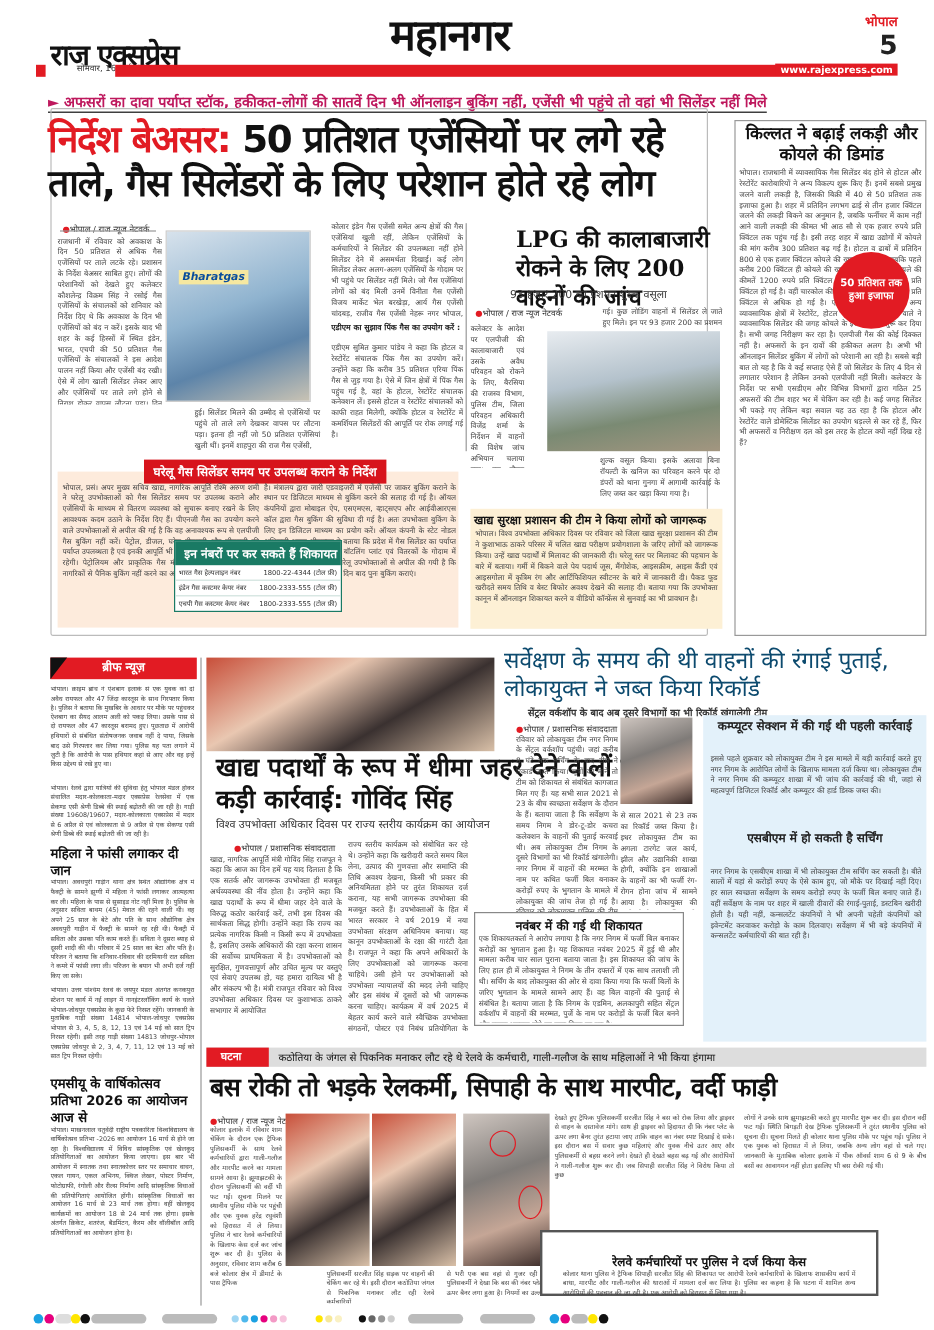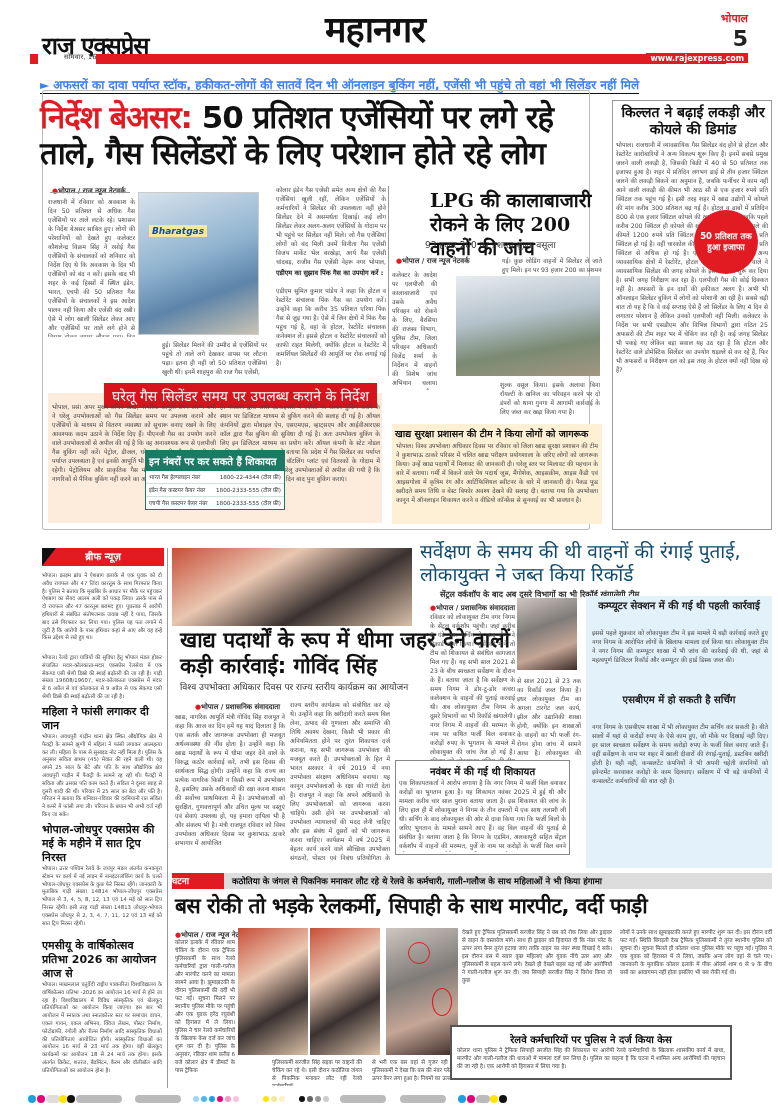--- a/index.html
+++ b/index.html
@@ -7,57 +7,57 @@
 .abs{position:absolute}
 .red{color:#e21b23}
 .masthead-brand{left:42px;top:28px;font-size:24px;font-weight:bold;color:#111;letter-spacing:-1px}
 .masthead-date{left:64px;top:52px;font-size:7px;color:#333}
 .masthead-title{left:325px;top:4px;font-size:36px;font-weight:bold;color:#111;letter-spacing:-1px}
 .edition{right:30px;top:10px;font-size:11px;color:#e21b23;font-weight:bold}
 .pageno{right:30px;top:26px;font-size:22px;font-weight:bold}
 .redbar{left:96px;top:54px;width:630px;height:10px;background:#e21b23}
 .redbar-small{left:30px;top:54px;width:8px;height:10px;background:#e21b23}
 .website{right:30px;top:53px;font-size:8px;color:#fff;font-weight:bold;background:#e21b23;padding:1px 4px;height:10px;line-height:9px}
-.kicker{left:40px;top:76px;font-size:12px;color:#3b82f6;font-weight:bold;border-bottom:1px solid #111}
+.kicker{left:40px;top:76px;font-size:12px;color:#be185d;font-weight:bold;border-bottom:1px solid #111}
 .kicker-arrow{display:inline-block;margin-right:4px}
 .framebox{left:42px;top:90px;width:548px;height:440px;border:1px solid #bbb;border-radius:2px}
 .main-head{left:40px;top:99px;width:530px;font-size:31px;line-height:36px;font-weight:bold;color:#111;letter-spacing:-1px}
 .main-head .red{color:#e21b23}
-.byline{font-size:7px;color:#333;font-weight:bold}
+.byline{font-size:7px;color:#333;font-weight:normal}
 .byline::before{content:"\25CF ";color:#e21b23}
 .text{font-size:6.2px;line-height:9px;color:#444;text-align:justify}
 .photo{background:linear-gradient(160deg,#d7e2ec,#8fb3cf 45%,#5d84a9 70%,#c9c3b4);border:1px solid #ccc}
 .photo2{background:linear-gradient(170deg,#e8ecf0,#b4c2cc 40%,#7a8a73 70%,#a39680)}
 .photo3{background:linear-gradient(150deg,#c84f3a,#e9c7b1 35%,#3a3130 65%,#d9c0a8)}
 .photo4{background:linear-gradient(160deg,#cfc6c0,#7f7b78 40%,#c5a696 70%,#3a2b28)}
 .lpg-head{left:430px;top:188px;width:170px;font-size:19px;line-height:24px;font-weight:bold;color:#111}
 .lpg-sub{left:425px;top:238px;font-size:9px;color:#333}
 .sidebox{left:612px;top:100px;width:160px;height:430px;border:1px solid #999;background:#fff}
 .sidebox-head{left:620px;top:104px;width:146px;text-align:center;font-size:14px;line-height:17px;font-weight:bold;color:#111}
 .badge{left:694px;top:210px;width:64px;height:64px;border-radius:50%;background:#e21b23;color:#fff;font-size:8.5px;font-weight:bold;text-align:center;display:flex;align-items:center;justify-content:center;line-height:11px;padding:4px}
-.redbox-title{left:104px;top:383px;background:#d7141c;color:#fff;font-size:14px;font-weight:normal;padding:3px 8px}
+.redbox-title{left:120px;top:383px;background:#d7141c;color:#fff;font-size:10px;font-weight:bold;padding:3px 8px}
 .peach{background:#fdebdc}
-.green-title{background:#1a7a64;color:#fff;font-size:10px;font-weight:bold;text-align:left;padding:3px}
+.green-title{background:#1a7a64;color:#fff;font-size:10px;font-weight:bold;text-align:right;padding:3px}
 .numbox{left:145px;top:450px;width:140px;border:1px solid #1a7a64;background:#fff}
 .numrow{display:flex;justify-content:space-between;font-size:5.6px;color:#333;padding:2px 3px;border-bottom:1px solid #cfe2dc}
 .numrow:last-child{border-bottom:none}
 .brief-tag{left:42px;top:548px;width:122px;height:18px;background:#e21b23;color:#fff;font-size:10px;font-weight:bold;text-align:center;line-height:18px}
 .brief-tag::before{content:"";position:absolute;left:0;top:0;border-top:18px solid #111;border-right:14px solid transparent}
 .brief-h{font-size:11px;line-height:14px;font-weight:bold;color:#111}
 .survey-head{left:420px;top:540px;width:355px;font-size:19px;line-height:23px;color:#0c4a6e}
 .survey-sub{left:440px;top:588px;font-size:8px;color:#333;font-weight:bold}
 .lightblue{background:#e3f1fa}
 .food-head{left:180px;top:627px;width:400px;font-size:21px;line-height:26px;font-weight:bold;color:#111}
 .food-sub{left:180px;top:680px;font-size:9px;color:#333}
 .nov-box{left:395px;top:760px;width:175px;height:95px;border:1px solid #888;padding:3px}
 .incident-bar{left:172px;top:873px;width:600px;height:16px;background:#ddd}
-.incident-tag{left:172px;top:873px;width:52px;height:16px;background:#e21b23;color:#fff;font-size:9px;font-weight:bold;line-height:16px;}
-.incident-kicker{left:232px;top:875px;font-size:8.5px;font-weight:bold;color:#111;white-space:nowrap}
+.incident-tag{left:172px;top:873px;width:52px;height:16px;background:#e21b23;color:#fff;font-size:9px;font-weight:bold;line-height:16px;padding-left:12px}
+.incident-kicker{left:232px;top:875px;font-size:8.5px;font-weight:normal;color:#111;white-space:nowrap}
 .incident-head{left:175px;top:893px;width:600px;font-size:21px;line-height:26px;font-weight:bold;color:#111;letter-spacing:-0.5px;white-space:nowrap}
-.case-box{left:450px;top:1025px;width:282px;height:55px;border:2px solid #555;padding:5px;background:#fff}
+.case-box{left:450px;top:1025px;width:282px;height:55px;border:2px solid #555;padding:17px;background:#fff}
 .regmarks{left:0;top:1090px;width:778px;height:12px}
 .vline{background:#999;width:1px}
 </style>
 </head>
 <body>
 
 <div class="abs masthead-brand">राज एक्सप्रेस</div>
 <div class="abs masthead-title">महानगर</div>
 <div class="abs edition">भोपाल</div>
 <div class="abs pageno">5</div>
@@ -134,21 +134,20 @@
     <div class="text" style="font-size:5.3px;line-height:7.8px;height:78px;overflow:hidden">भोपाल। क्राइम ब्रांच ने ऐशबाग इलाके से एक युवक को दो अवैध रायफल और 47 जिंदा कारतूस के साथ गिरफ्तार किया है। पुलिस ने बताया कि मुखबिर के आधार पर मौके पर पहुंचकर ऐशबाग का सैयद आलम अली को पकड़ लिया। उसके पास से दो रायफल और 47 कारतूस बरामद हुए। पूछताछ में आरोपी हथियारों से संबंधित संतोषजनक जवाब नहीं दे पाया, जिसके बाद उसे गिरफ्तार कर लिया गया। पुलिस यह पता लगाने में जुटी है कि आरोपी के पास हथियार कहां से आए और वह इन्हें किस उद्देश्य से रखे हुए था।</div>
   </div>
   <div style="margin-bottom:4px">
     <div class="text" style="font-size:5.3px;line-height:7.8px;height:47px;overflow:hidden">भोपाल। रेलवे द्वारा यात्रियों की सुविधा हेतु भोपाल मंडल होकर संचालित मदार-कोलकाता-मदार एक्सप्रेस रेलसेवा में एक सेकण्ड एसी श्रेणी डिब्बे की स्थाई बढ़ोतरी की जा रही है। गाड़ी संख्या 19608/19607, मदार-कोलकाता एक्सप्रेस में मदार से 6 अप्रैल से एवं कोलकाता से 9 अप्रैल से एक सेकण्ड एसी श्रेणी डिब्बे की स्थाई बढ़ोतरी की जा रही है।</div>
   </div>
   <div style="margin-bottom:4px">
     <div class="brief-h">महिला ने फांसी लगाकर दी जान</div>
     <div class="text" style="font-size:5.3px;line-height:7.8px;height:86px;overflow:hidden">भोपाल। अवधपुरी गाड़ीन थाना क्षेत्र स्थित औद्योगिक क्षेत्र में फैक्ट्री के सामने झुग्गी में महिला ने फांसी लगाकर आत्महत्या कर ली। महिला के पास से सुसाइड नोट नहीं मिला है। पुलिस के अनुसार सविता बाथम (45) मेवात की रहने वाली थी। वह अपने 25 साल के बेटे और पति के साथ औद्योगिक क्षेत्र अवधपुरी गाड़ीन में फैक्ट्री के सामने रह रही थी। फैक्ट्री में सविता और उसका पति काम करते हैं। सविता ने दूसरा ब्याह से दूसरी शादी की थी। परिवार में 25 साल का बेटा और पति है। परिजन ने बताया कि शनिवार-रविवार की दरमियानी रात सविता ने कमरे में फांसी लगा ली। परिजन के बयान भी अभी दर्ज नहीं किए जा सके।</div>
   </div>
   <div style="margin-bottom:4px">
-    <div class="brief-h">भोपाल-जोधपुर एक्सप्रेस की मई के महीने में सात ट्रिप निरस्त</div>
     <div class="text" style="font-size:5.3px;line-height:7.8px;height:70px;overflow:hidden">भोपाल। उत्तर पश्चिम रेलवे के जयपुर मंडल अंतर्गत कनकपुरा स्टेशन पर कार्य में नई लाइन में नानइंटरलॉकिंग कार्य के चलते भोपाल-जोधपुर एक्सप्रेस के कुछ फेरे निरस्त रहेंगे। जानकारी के मुताबिक गाड़ी संख्या 14814 भोपाल-जोधपुर एक्सप्रेस भोपाल से 3, 4, 5, 8, 12, 13 एवं 14 मई को सात ट्रिप निरस्त रहेगी। इसी तरह गाड़ी संख्या 14813 जोधपुर-भोपाल एक्सप्रेस जोधपुर से 2, 3, 4, 7, 11, 12 एवं 13 मई को सात ट्रिप निरस्त रहेगी।</div>
   </div>
   <div>
     <div class="brief-h">एमसीयू के वार्षिकोत्सव प्रतिभा 2026 का आयोजन आज से</div>
     <div class="text" style="font-size:5.3px;line-height:7.8px;height:98px;overflow:hidden">भोपाल। माखनलाल चतुर्वेदी राष्ट्रीय पत्रकारिता विश्वविद्यालय के वार्षिकोत्सव प्रतिभा -2026 का आयोजन 16 मार्च से होने जा रहा है। विश्वविद्यालय में विविध सांस्कृतिक एवं खेलकूद प्रतियोगिताओं का आयोजन किया जाएगा। इस बार भी आयोजन में स्नातक तथा स्नातकोत्तर स्तर पर समाचार वाचन, एकल गायन, एकल अभिनय, क्विज लेखन, पोस्टर निर्माण, फोटोग्राफी, रंगोली और रील्स निर्माण आदि सांस्कृतिक विधाओं की प्रतियोगिताएं आयोजित होंगी। सांस्कृतिक विधाओं का आयोजन 16 मार्च से 23 मार्च तक होगा। वहीं खेलकूद कार्यक्रमों का आयोजन 18 से 24 मार्च तक होगा। इसके अंतर्गत क्रिकेट, शतरंज, बैडमिंटन, कैरम और वॉलीबॉल आदि प्रतियोगिताओं का आयोजन होना है।</div>
   </div>
 </div>
 
 <div class="abs photo3" style="left:172px;top:548px;width:240px;height:78px"></div>
 <div class="abs food-head">खाद्य पदार्थों के रूप में धीमा जहर देने वालों पर हो कड़ी कार्रवाई: गोविंद सिंह</div>

